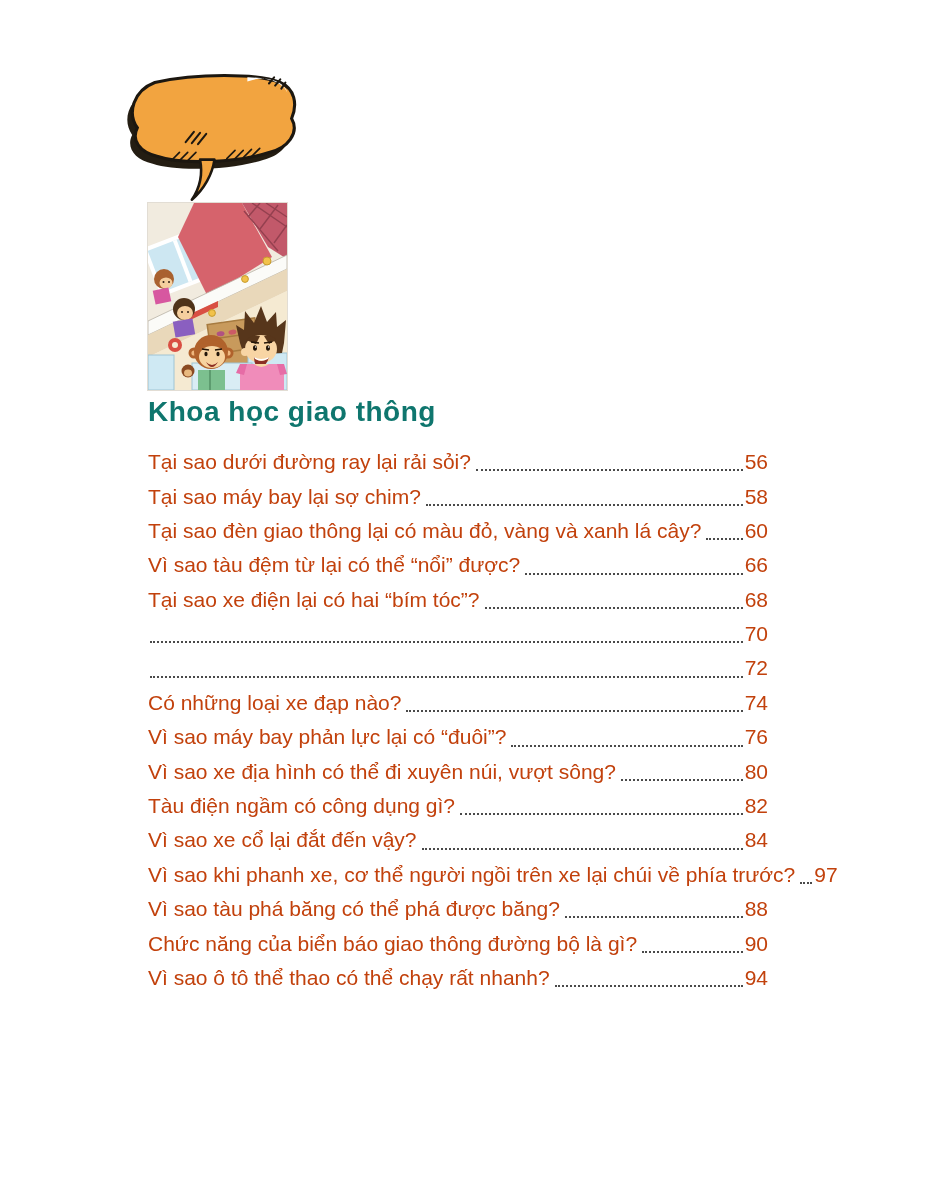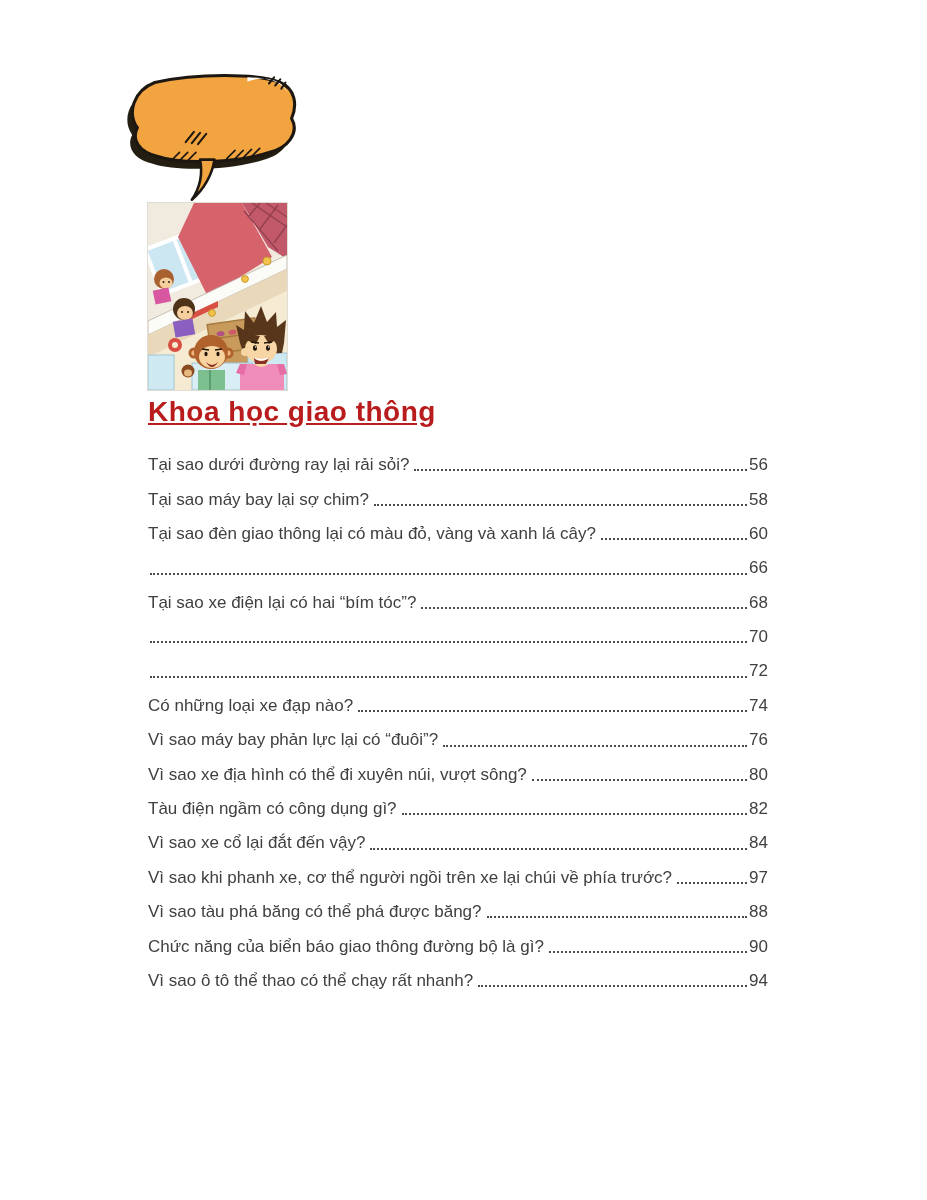--- a/index.html
+++ b/index.html
@@ -25,35 +25,34 @@
     width: 139px; height: 187px;
     outline: 1px solid #e2ddd4;
   }
   .illus-wrap svg { width: 100%; height: 100%; display: block; }
 
   
   .section-title {
     position: absolute; left: 148px; top: 396px;
     font-size: 28px; font-weight: 700;
     letter-spacing: 0.5px;
-    color: #b91c1c;
-    text-decoration: underline;
+    color: #0f766e;
   }
 
   
   .toc {
     position: absolute; left: 148px; top: 441px;
     width: 620px;
     display: flex; flex-direction: column;
   }
   .toc-row {
     height: 34.4px;
     display: flex; align-items: flex-end;
-    font-size: 17px;
-    color: #404040;
+    font-size: 21px;
+    color: #c2410c;
   }
   .toc-label {
     white-space: nowrap;
     padding-right: 3px;
     line-height: 1.25;
   }
   .toc-leader {
     flex: 1 1 auto;
     min-width: 12px;
     border-bottom: 2px dotted #4a4a4a;
@@ -230,20 +229,21 @@
   </div>
 
   <div class="toc-row">
     <span class="toc-label">Tại sao đèn giao thông lại có màu đỏ, vàng và xanh lá cây?</span>
     <span class="toc-leader"></span>
     <span class="toc-page">60</span>
   </div>
 
 
   <div class="toc-row">
+    <span class="toc-label">Vì sao tàu đệm từ lại có thể “nổi” được?</span>
     <span class="toc-leader"></span>
     <span class="toc-page">66</span>
   </div>
 
   <div class="toc-row">
     <span class="toc-label">Tại sao xe điện lại có hai “bím tóc”?</span>
     <span class="toc-leader"></span>
     <span class="toc-page">68</span>
   </div>
 

